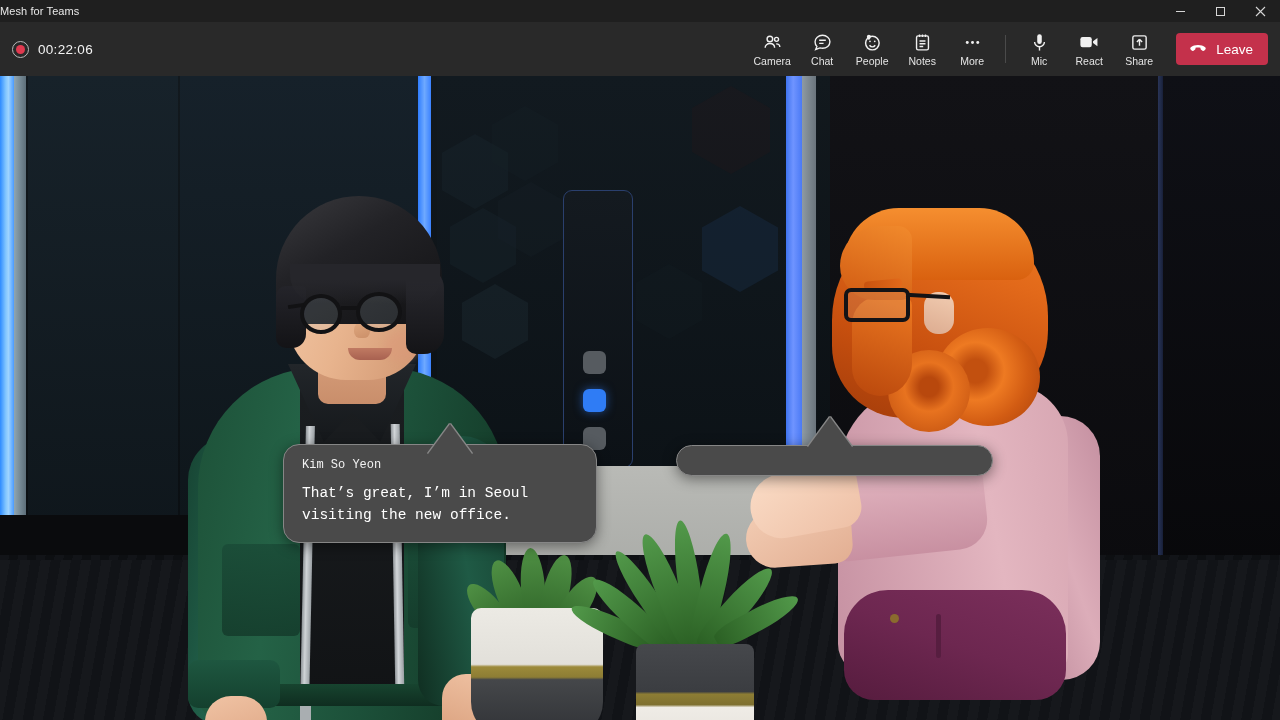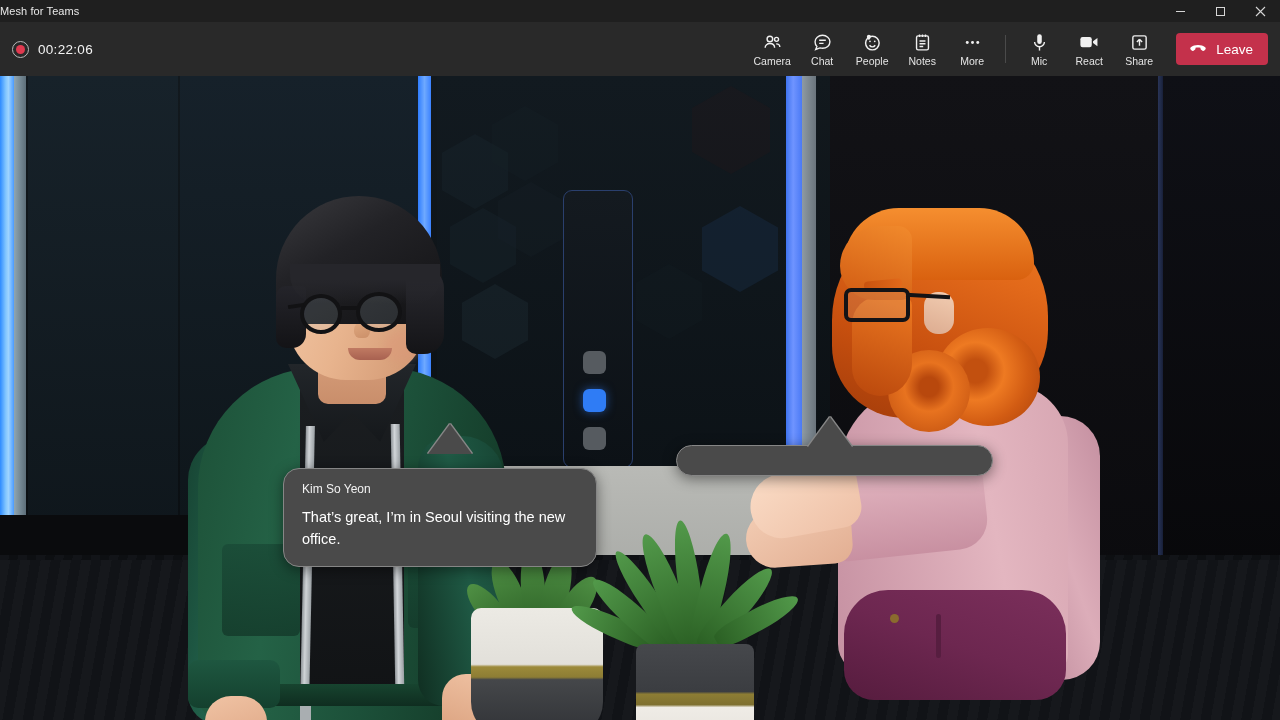--- a/index.html
+++ b/index.html
@@ -352,21 +352,21 @@
   .bubble {
     position:absolute; background:#4a4a4a;
     border:1.5px solid #868686; border-radius:16px;
     padding:13px 18px 16px 18px; z-index:40;
     box-shadow:0 3px 14px rgba(0,0,0,.45);
   }
   .bubble .who { font-size:12px; color:#f2f2f2; margin-bottom:10px; line-height:14px; }
   .bubble .msg { font-size:14.5px; color:#ffffff; line-height:22px; }
   .tail { position:absolute; width:0; height:0; z-index:41; }
 
-  #bubble-kim { left:283px; top:392px; width:314px; }
+  #bubble-kim { left:283px; top:368px; width:314px;font-family:Liberation Mono, monospace; }
   #tail-kim {
     left:428px; top:348px;
     border-left:22px solid transparent; border-right:22px solid transparent;
     border-bottom:30px solid #4a4a4a;
     filter:drop-shadow(0 -1px 0 #868686) drop-shadow(-1px 0 0 #868686) drop-shadow(1px 0 0 #868686);
   }
   #bubble-cailyn { left:676px; top:369px; width:317px; }
   #tail-cailyn {
     left:808px; top:341px;
     border-left:22px solid transparent; border-right:22px solid transparent;

